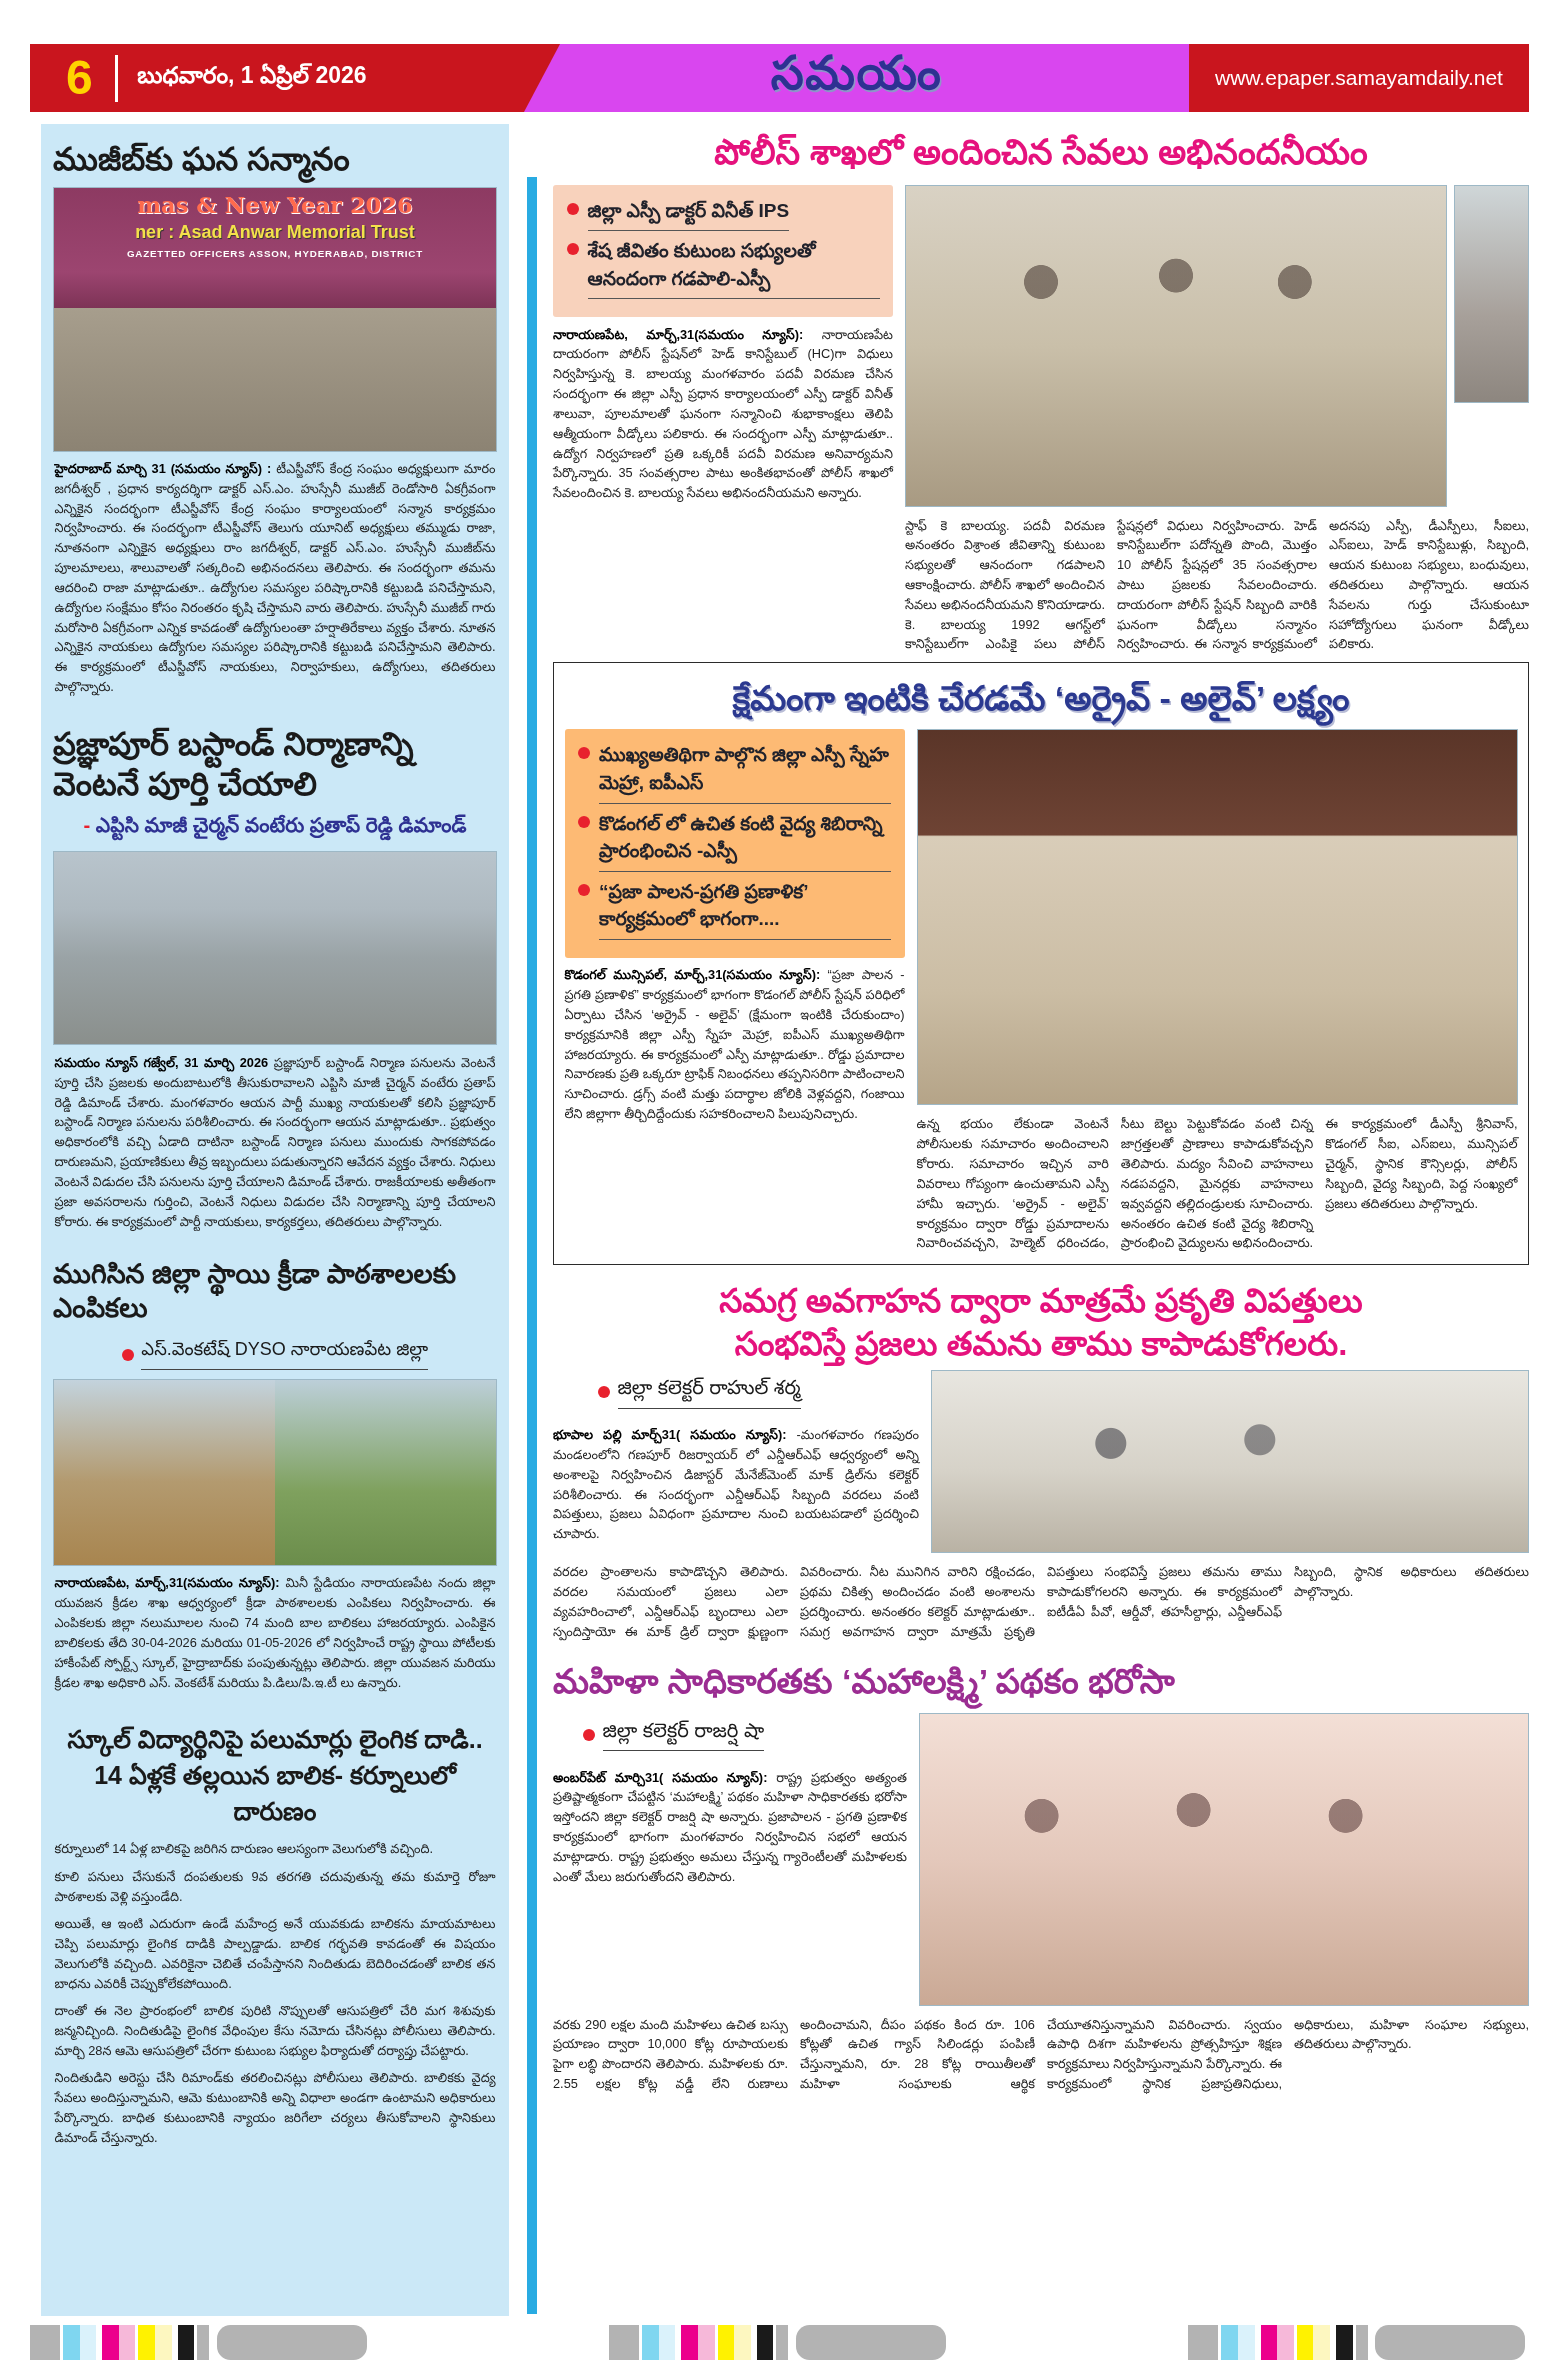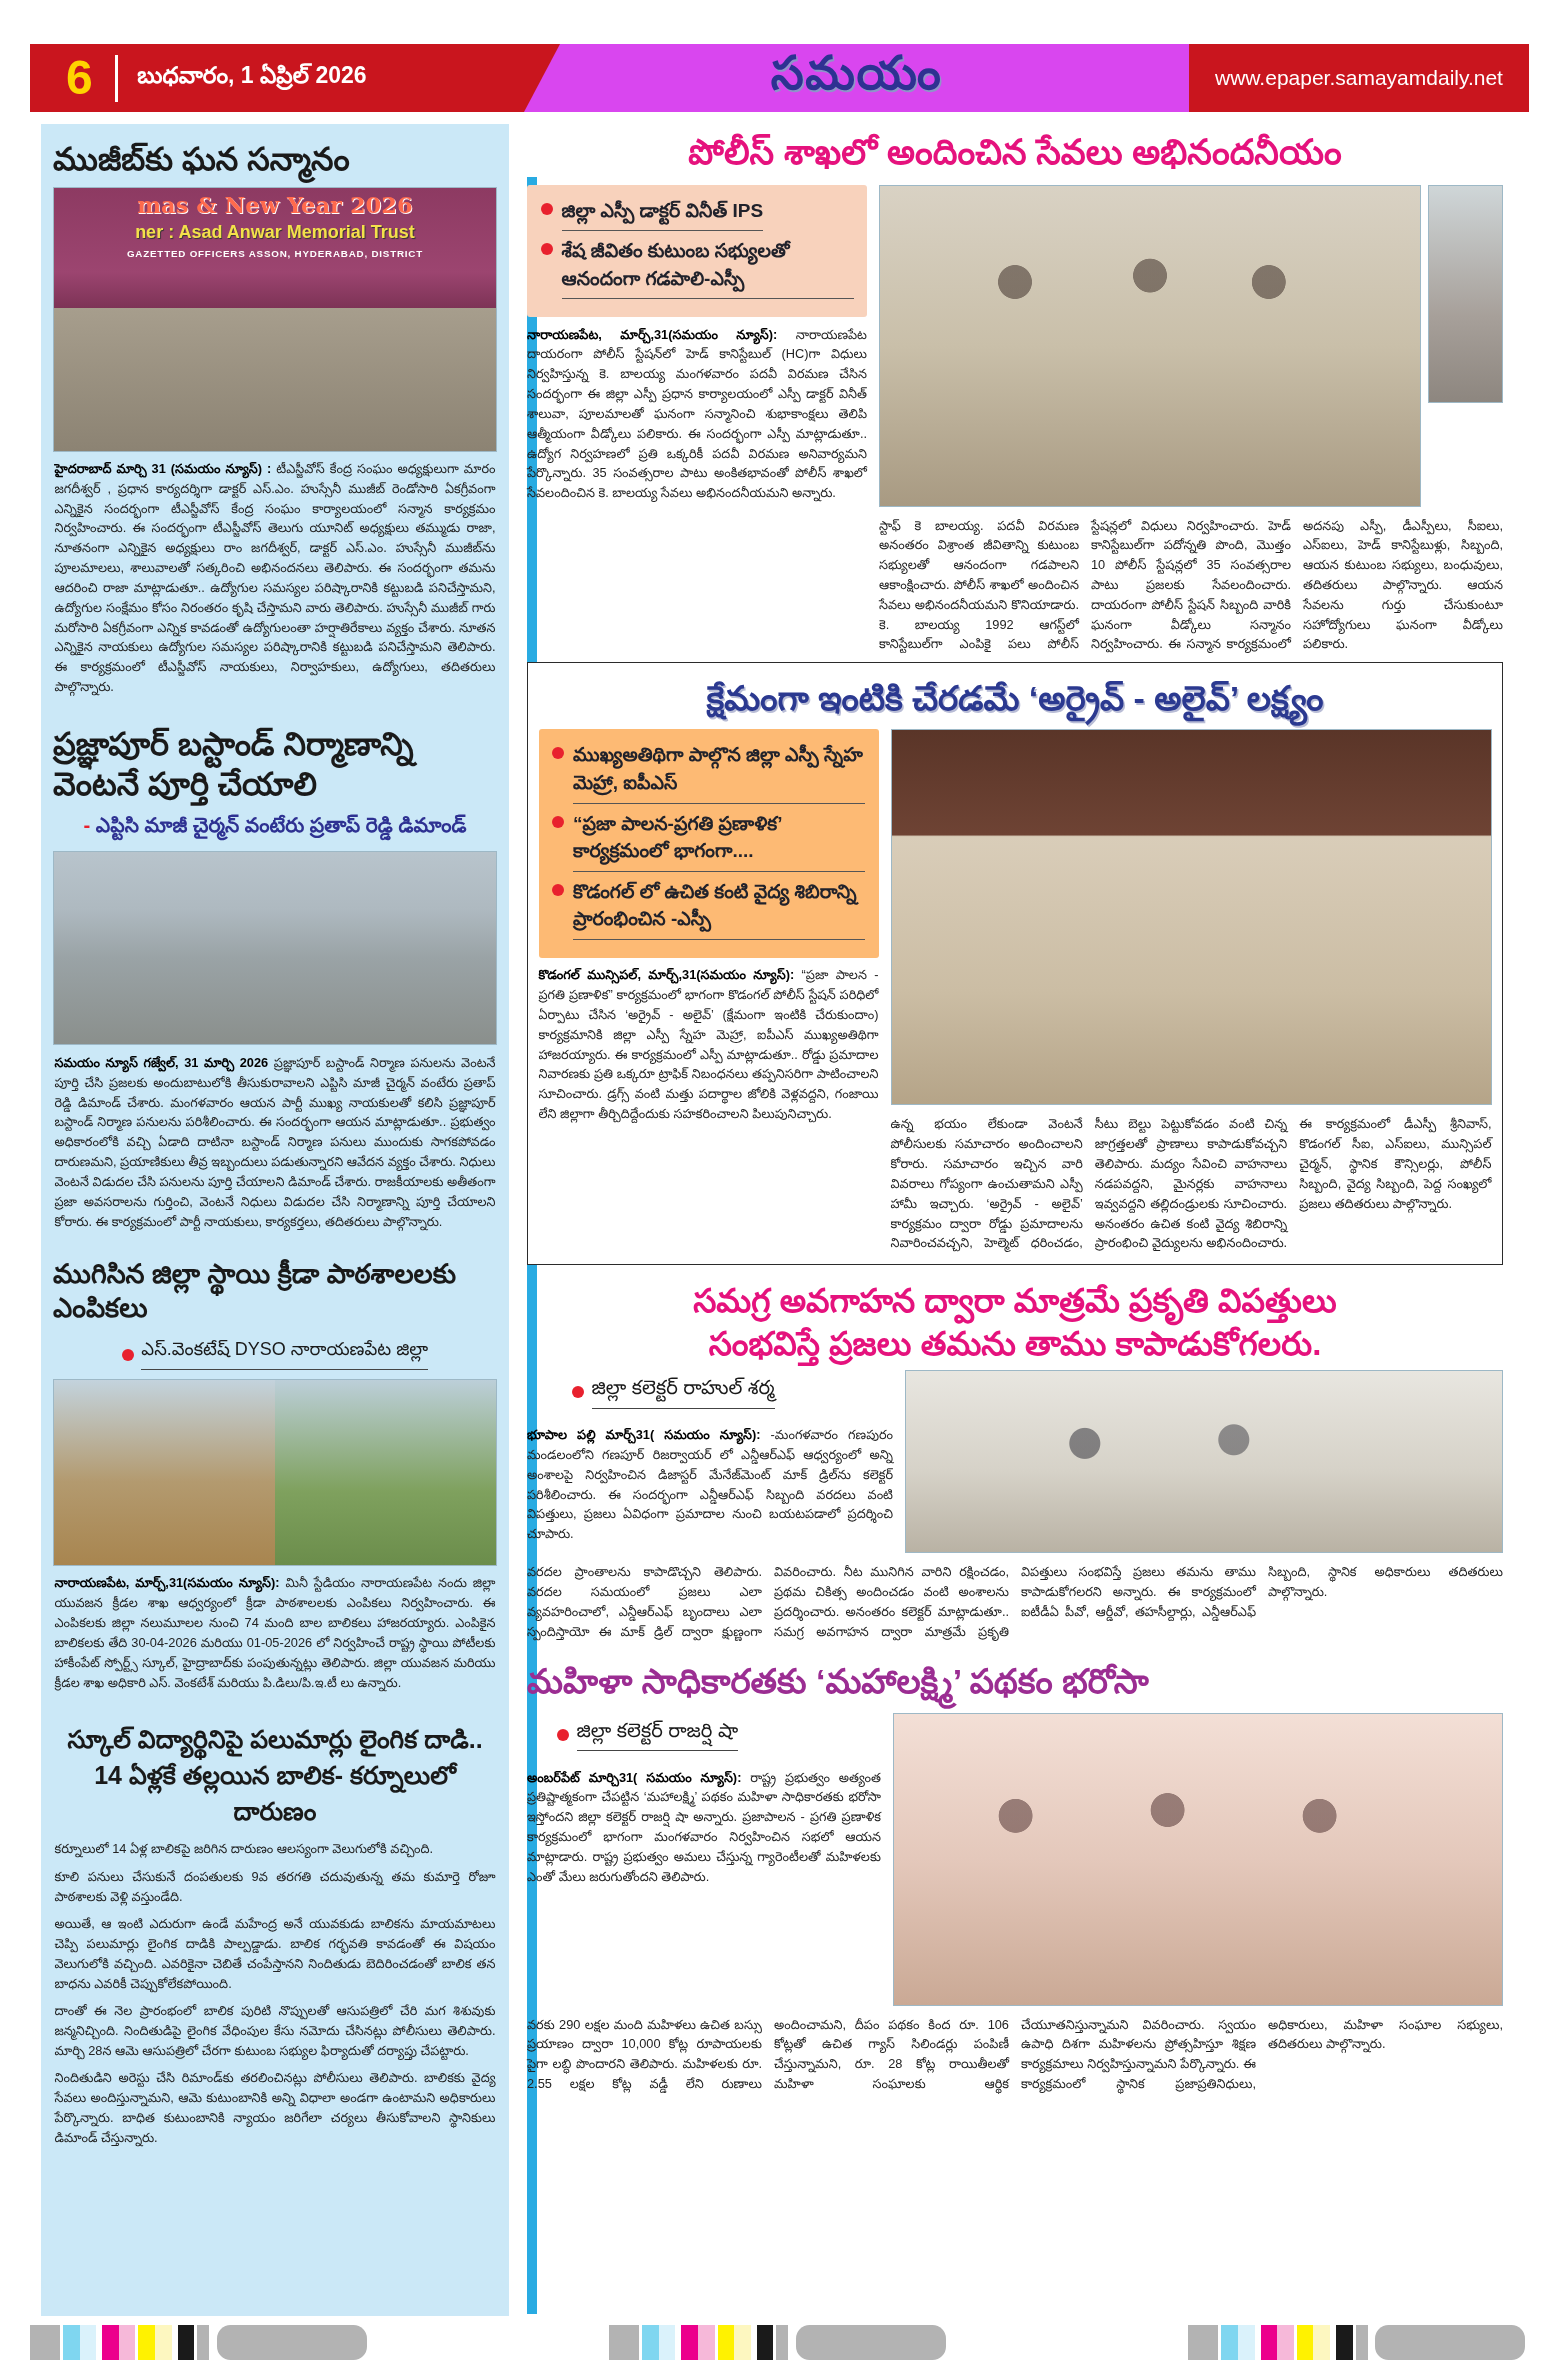--- a/index.html
+++ b/index.html
@@ -65,21 +65,21 @@
       radial-gradient(circle at 30% 40%, rgba(40,40,50,.5) 0 15px, transparent 16px),
       radial-gradient(circle at 55% 38%, rgba(40,40,50,.45) 0 15px, transparent 16px),
       linear-gradient(180deg,#e8e6e0 0%,#d6d2c8 55%,#b9b2a4 100%); }
   .ph-function { background:
       radial-gradient(circle at 20% 35%, rgba(70,40,40,.5) 0 16.6px, transparent 17.3px),
       radial-gradient(circle at 45% 33%, rgba(70,40,40,.5) 0 16.6px, transparent 17.3px),
       radial-gradient(circle at 70% 35%, rgba(70,40,40,.5) 0 16.6px, transparent 17.3px),
       linear-gradient(180deg,#f3dfd6 0%,#e4c8bb 50%,#caa995 100%); }
 
   
-  .right-col { position:absolute; left:527px; top:124px; width:976px; }
+  .right-col { position:absolute; left:553px; top:124px; width:976px; }
   .rc-head-magenta { color:#e5127d; font-size:35px; font-weight:bold; text-align:center; line-height:1.3; padding:4.5px 0 10.5px 0; }
   .rc-head-blue { color:#2b3990; font-size:34px; font-weight:bold; text-align:center; line-height:1.3; padding:7.5px 0 9px 0; text-shadow:1.5px 1.5px 0 #b9bdd6; }
   .rc-head-purple { color:#9b2d92; font-size:34px; font-weight:bold; text-align:left; line-height:1.3; padding:7.5px 0 9px 0; }
   .bullet-box { border-radius:3px; padding:12px 13.5px; }
   .bb-peach { background:#f8d2bc; }
   .bb-pink { background:#fdba74; }
   .bb-item { display:flex; gap:9px; align-items:flex-start; margin-bottom:6px; }
   .bb-item .dot { margin-top:6px; }
   .bb-text { font-size:19px; font-weight:bold; color:#21222b; line-height:1.45; border-bottom:0.8px solid #555; padding-bottom:6px; }
   .flex-row { display:flex; gap:12px; }
@@ -207,25 +207,25 @@
       <h1 class="rc-head-blue">క్షేమంగా ఇంటికి చేరడమే ‘అర్రైవ్ - అలైవ్’ లక్ష్యం</h1>
       <div class="flex-row">
         <div class="col-left">
           <div class="bullet-box bb-pink">
             <div class="bb-item">
               <span class="dot"></span>
               <span class="bb-text">ముఖ్యఅతిథిగా పాల్గొన జిల్లా ఎస్పీ స్నేహ మెహ్రా, ఐపీఎస్</span>
             </div>
             <div class="bb-item">
               <span class="dot"></span>
+              <span class="bb-text">కొడంగల్ లో ఉచిత కంటి వైద్య శిబిరాన్ని ప్రారంభించిన -ఎస్పీ</span>
+            </div>
+            <div class="bb-item">
+              <span class="dot"></span>
               <span class="bb-text">“ప్రజా పాలన-ప్రగతి ప్రణాళిక’ కార్యక్రమంలో భాగంగా....</span>
-            </div>
-            <div class="bb-item">
-              <span class="dot"></span>
-              <span class="bb-text">కొడంగల్ లో ఉచిత కంటి వైద్య శిబిరాన్ని ప్రారంభించిన -ఎస్పీ</span>
             </div>
           </div>
           <p class="small-body"><span class="dateline">కొడంగల్ మున్సిపల్, మార్చ్,31(సమయం న్యూస్):</span> <span>“ప్రజా పాలన - ప్రగతి ప్రణాళిక” కార్యక్రమంలో భాగంగా కొడంగల్ పోలీస్ స్టేషన్ పరిధిలో ఏర్పాటు చేసిన ‘అర్రైవ్ - అలైవ్’ (క్షేమంగా ఇంటికి చేరుకుందాం) కార్యక్రమానికి జిల్లా ఎస్పీ స్నేహ మెహ్రా, ఐపీఎస్ ముఖ్యఅతిథిగా హాజరయ్యారు. ఈ కార్యక్రమంలో ఎస్పీ మాట్లాడుతూ.. రోడ్డు ప్రమాదాల నివారణకు ప్రతి ఒక్కరూ ట్రాఫిక్ నిబంధనలు తప్పనిసరిగా పాటించాలని సూచించారు. డ్రగ్స్ వంటి మత్తు పదార్థాల జోలికి వెళ్లవద్దని, గంజాయి లేని జిల్లాగా తీర్చిదిద్దేందుకు సహకరించాలని పిలుపునిచ్చారు.</span></p>
         </div>
         <div class="col-right">
           <div class="photo ph-curtain" style="height:376px;"></div>
           <div class="cols-3">ఉన్న భయం లేకుండా వెంటనే పోలీసులకు సమాచారం అందించాలని కోరారు. సమాచారం ఇచ్చిన వారి వివరాలు గోప్యంగా ఉంచుతామని ఎస్పీ హామీ ఇచ్చారు. ‘అర్రైవ్ - అలైవ్’ కార్యక్రమం ద్వారా రోడ్డు ప్రమాదాలను నివారించవచ్చని, హెల్మెట్ ధరించడం, సీటు బెల్టు పెట్టుకోవడం వంటి చిన్న జాగ్రత్తలతో ప్రాణాలు కాపాడుకోవచ్చని తెలిపారు. మద్యం సేవించి వాహనాలు నడపవద్దని, మైనర్లకు వాహనాలు ఇవ్వవద్దని తల్లిదండ్రులకు సూచించారు. అనంతరం ఉచిత కంటి వైద్య శిబిరాన్ని ప్రారంభించి వైద్యులను అభినందించారు. ఈ కార్యక్రమంలో డీఎస్పీ శ్రీనివాస్, కొడంగల్ సీఐ, ఎస్ఐలు, మున్సిపల్ చైర్మన్, స్థానిక కౌన్సిలర్లు, పోలీస్ సిబ్బంది, వైద్య సిబ్బంది, పెద్ద సంఖ్యలో ప్రజలు తదితరులు పాల్గొన్నారు.</div>
         </div>
       </div>
     </section>

